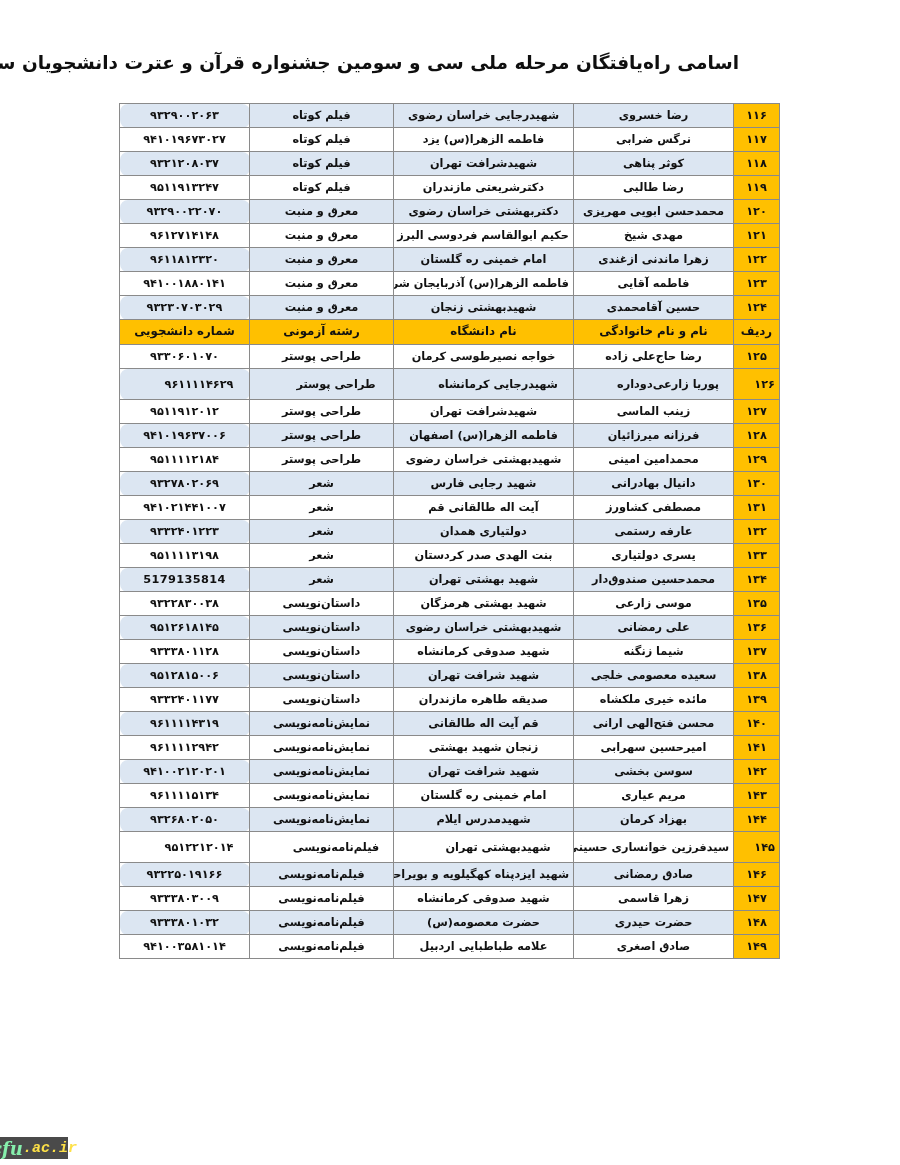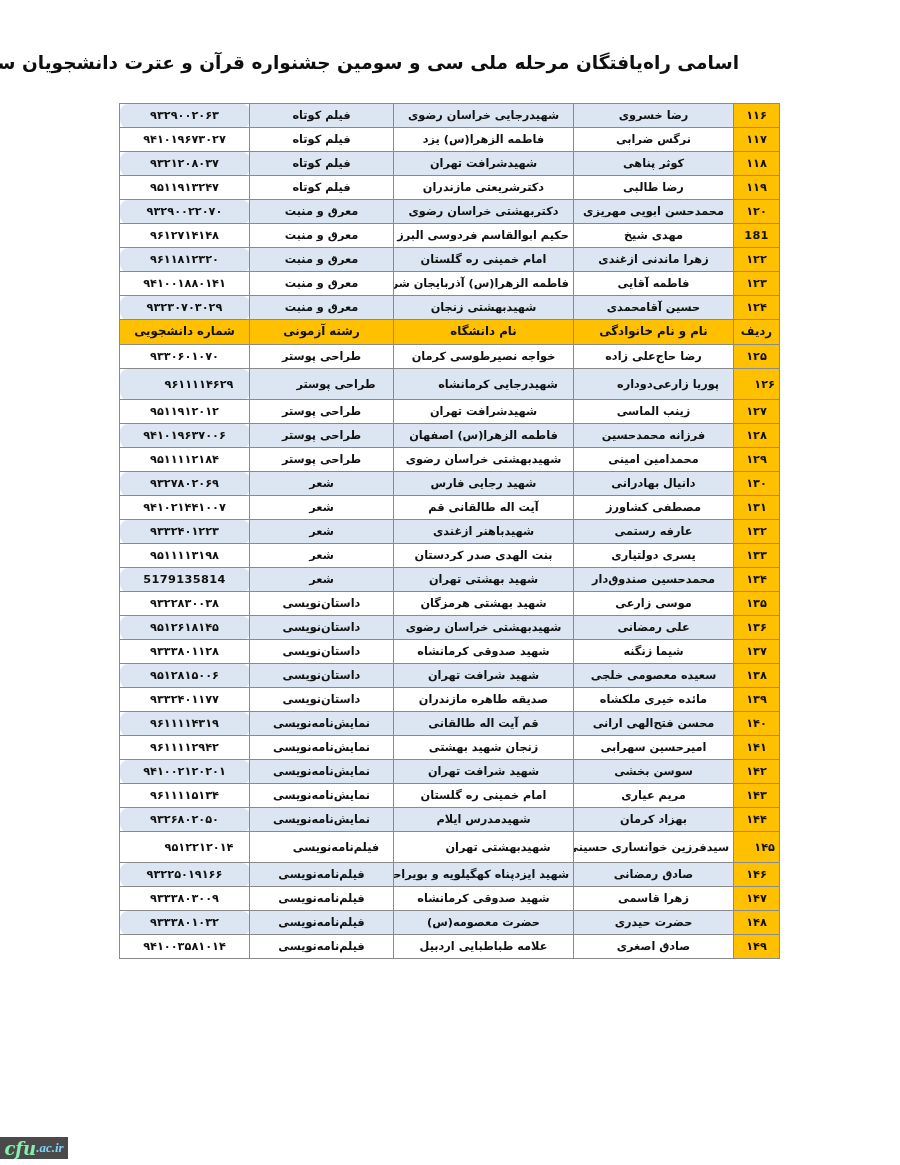--- a/index.html
+++ b/index.html
@@ -111,25 +111,25 @@
     direction: ltr;
   }
   .footer-badge .b1 {
     color: #86efac;
     font-family: "DejaVu Serif", "Liberation Serif", serif;
     font-weight: bold;
     font-style: italic;
     font-size: 18px;
   }
   .footer-badge .b2 {
-    color: #7dd3fc;
-    font-family: Liberation Serif, serif;
+    color: #fde047;
+    font-family: Liberation Mono, monospace;
     font-weight: bold;
     font-style: italic;
-    font-size: 13px;
+    font-size: 15px;
   }
 </style>
 </head>
 <body>
 
 <div class="page-title">اسامی راه‌یافتگان مرحله ملی سی و سومین جشنواره قرآن و عترت دانشجویان سراسر کشور</div>
 
 <div class="table-wrap">
   <table class="roster">
     <colgroup>
@@ -169,21 +169,21 @@
           <td class="sid">۹۵۱۱۹۱۳۲۴۷</td>
         </tr>
         <tr class="band-b">
           <td class="rownum">۱۲۰</td>
           <td>محمدحسن ابویی مهریزی</td>
           <td>دکتربهشتی خراسان رضوی</td>
           <td>معرق و منبت</td>
           <td class="sid">۹۳۲۹۰۰۲۲۰۷۰</td>
         </tr>
         <tr class="band-a">
-          <td class="rownum">181</td>
+          <td class="rownum">۱۲۱</td>
           <td>مهدی شیخ</td>
           <td>حکیم ابوالقاسم فردوسی البرز</td>
           <td>معرق و منبت</td>
           <td class="sid">۹۶۱۲۷۱۴۱۴۸</td>
         </tr>
         <tr class="band-b">
           <td class="rownum">۱۲۲</td>
           <td>زهرا ماندنی ازغندی</td>
           <td>امام خمینی ره گلستان</td>
           <td>معرق و منبت</td>
@@ -226,21 +226,21 @@
         </tr>
         <tr class="band-a">
           <td class="rownum">۱۲۷</td>
           <td>زینب الماسی</td>
           <td>شهیدشرافت تهران</td>
           <td>طراحی پوستر</td>
           <td class="sid">۹۵۱۱۹۱۲۰۱۲</td>
         </tr>
         <tr class="band-b">
           <td class="rownum">۱۲۸</td>
-          <td>فرزانه محمدحسین</td>
+          <td>فرزانه میرزائیان</td>
           <td>فاطمه الزهرا(س) اصفهان</td>
           <td>طراحی پوستر</td>
           <td class="sid">۹۴۱۰۱۹۶۳۷۰۰۶</td>
         </tr>
         <tr class="band-a">
           <td class="rownum">۱۲۹</td>
           <td>محمدامین امینی</td>
           <td>شهیدبهشتی خراسان رضوی</td>
           <td>طراحی پوستر</td>
           <td class="sid">۹۵۱۱۱۱۲۱۸۴</td>
@@ -255,21 +255,21 @@
         <tr class="band-a">
           <td class="rownum">۱۳۱</td>
           <td>مصطفی کشاورز</td>
           <td>آیت اله طالقانی قم</td>
           <td>شعر</td>
           <td class="sid">۹۴۱۰۲۱۴۴۱۰۰۷</td>
         </tr>
         <tr class="band-b">
           <td class="rownum">۱۳۲</td>
           <td>عارفه رستمی</td>
-          <td>شهیدباهنر ازغندی</td>
+          <td>دولتیاری همدان</td>
           <td>شعر</td>
           <td class="sid">۹۳۳۲۴۰۱۲۲۳</td>
         </tr>
         <tr class="band-a">
           <td class="rownum">۱۳۳</td>
           <td>یسری دولتیاری</td>
           <td>بنت الهدی صدر کردستان</td>
           <td>شعر</td>
           <td class="sid">۹۵۱۱۱۱۳۱۹۸</td>
         </tr>

